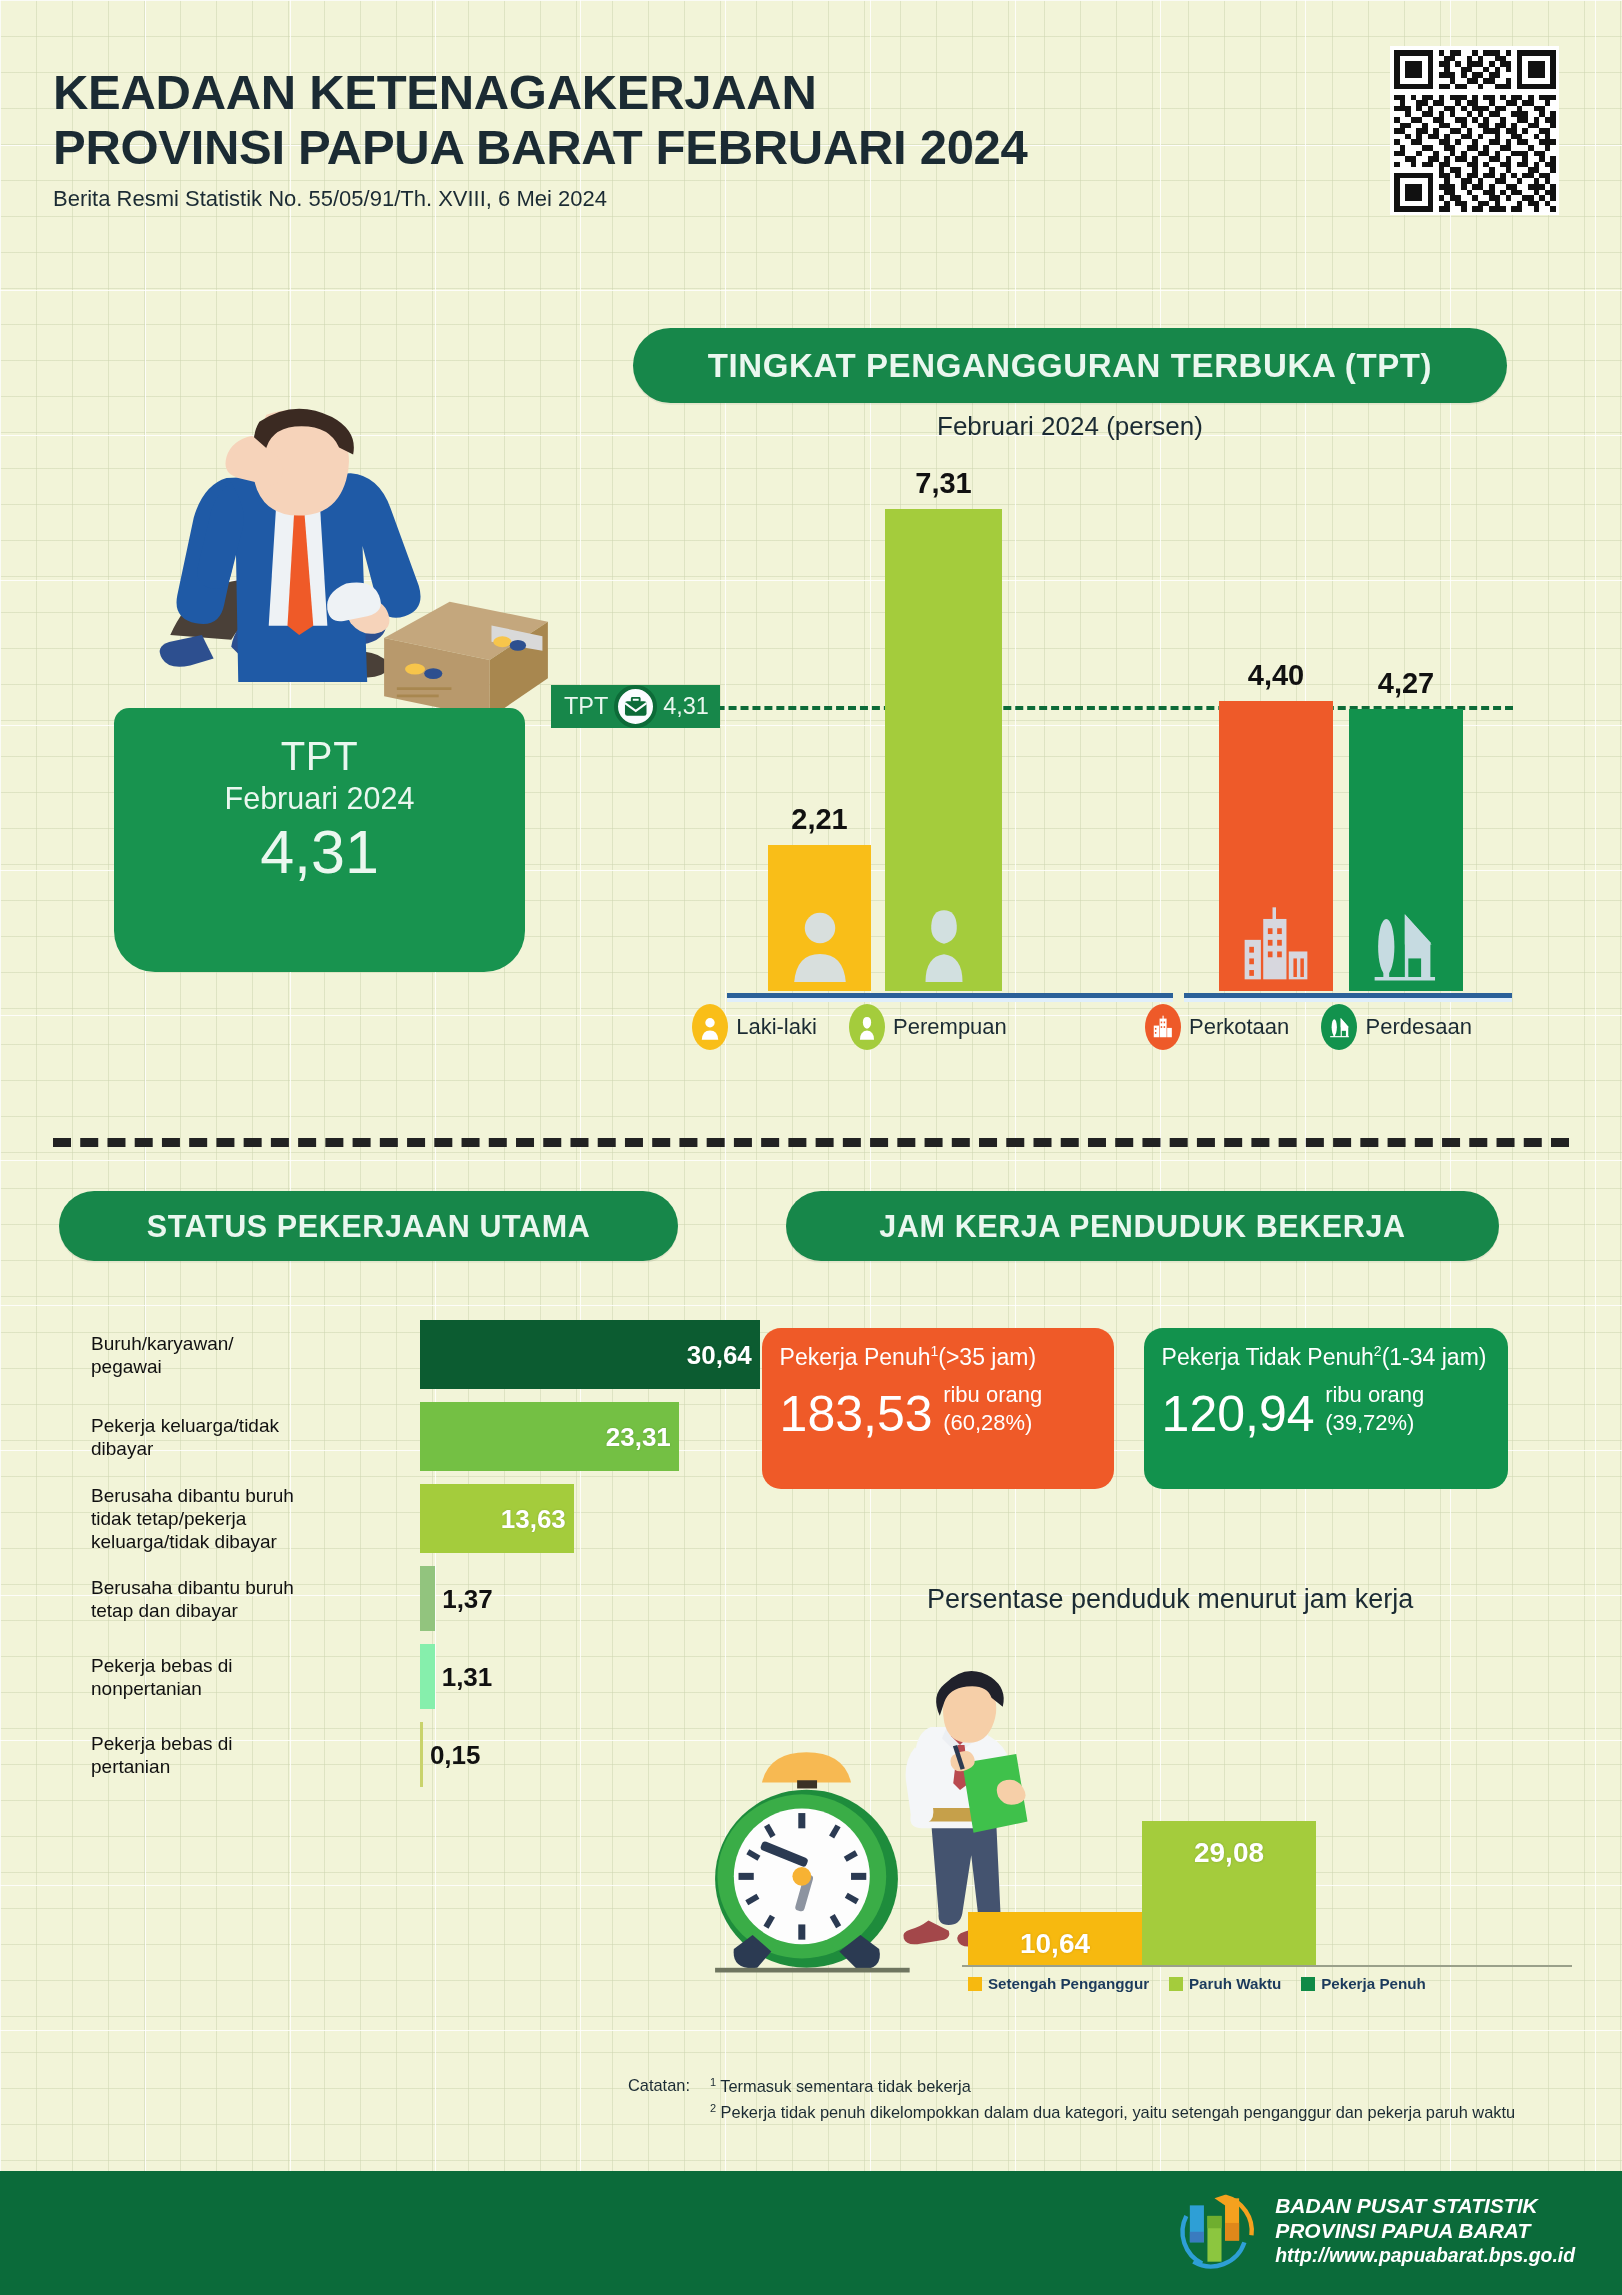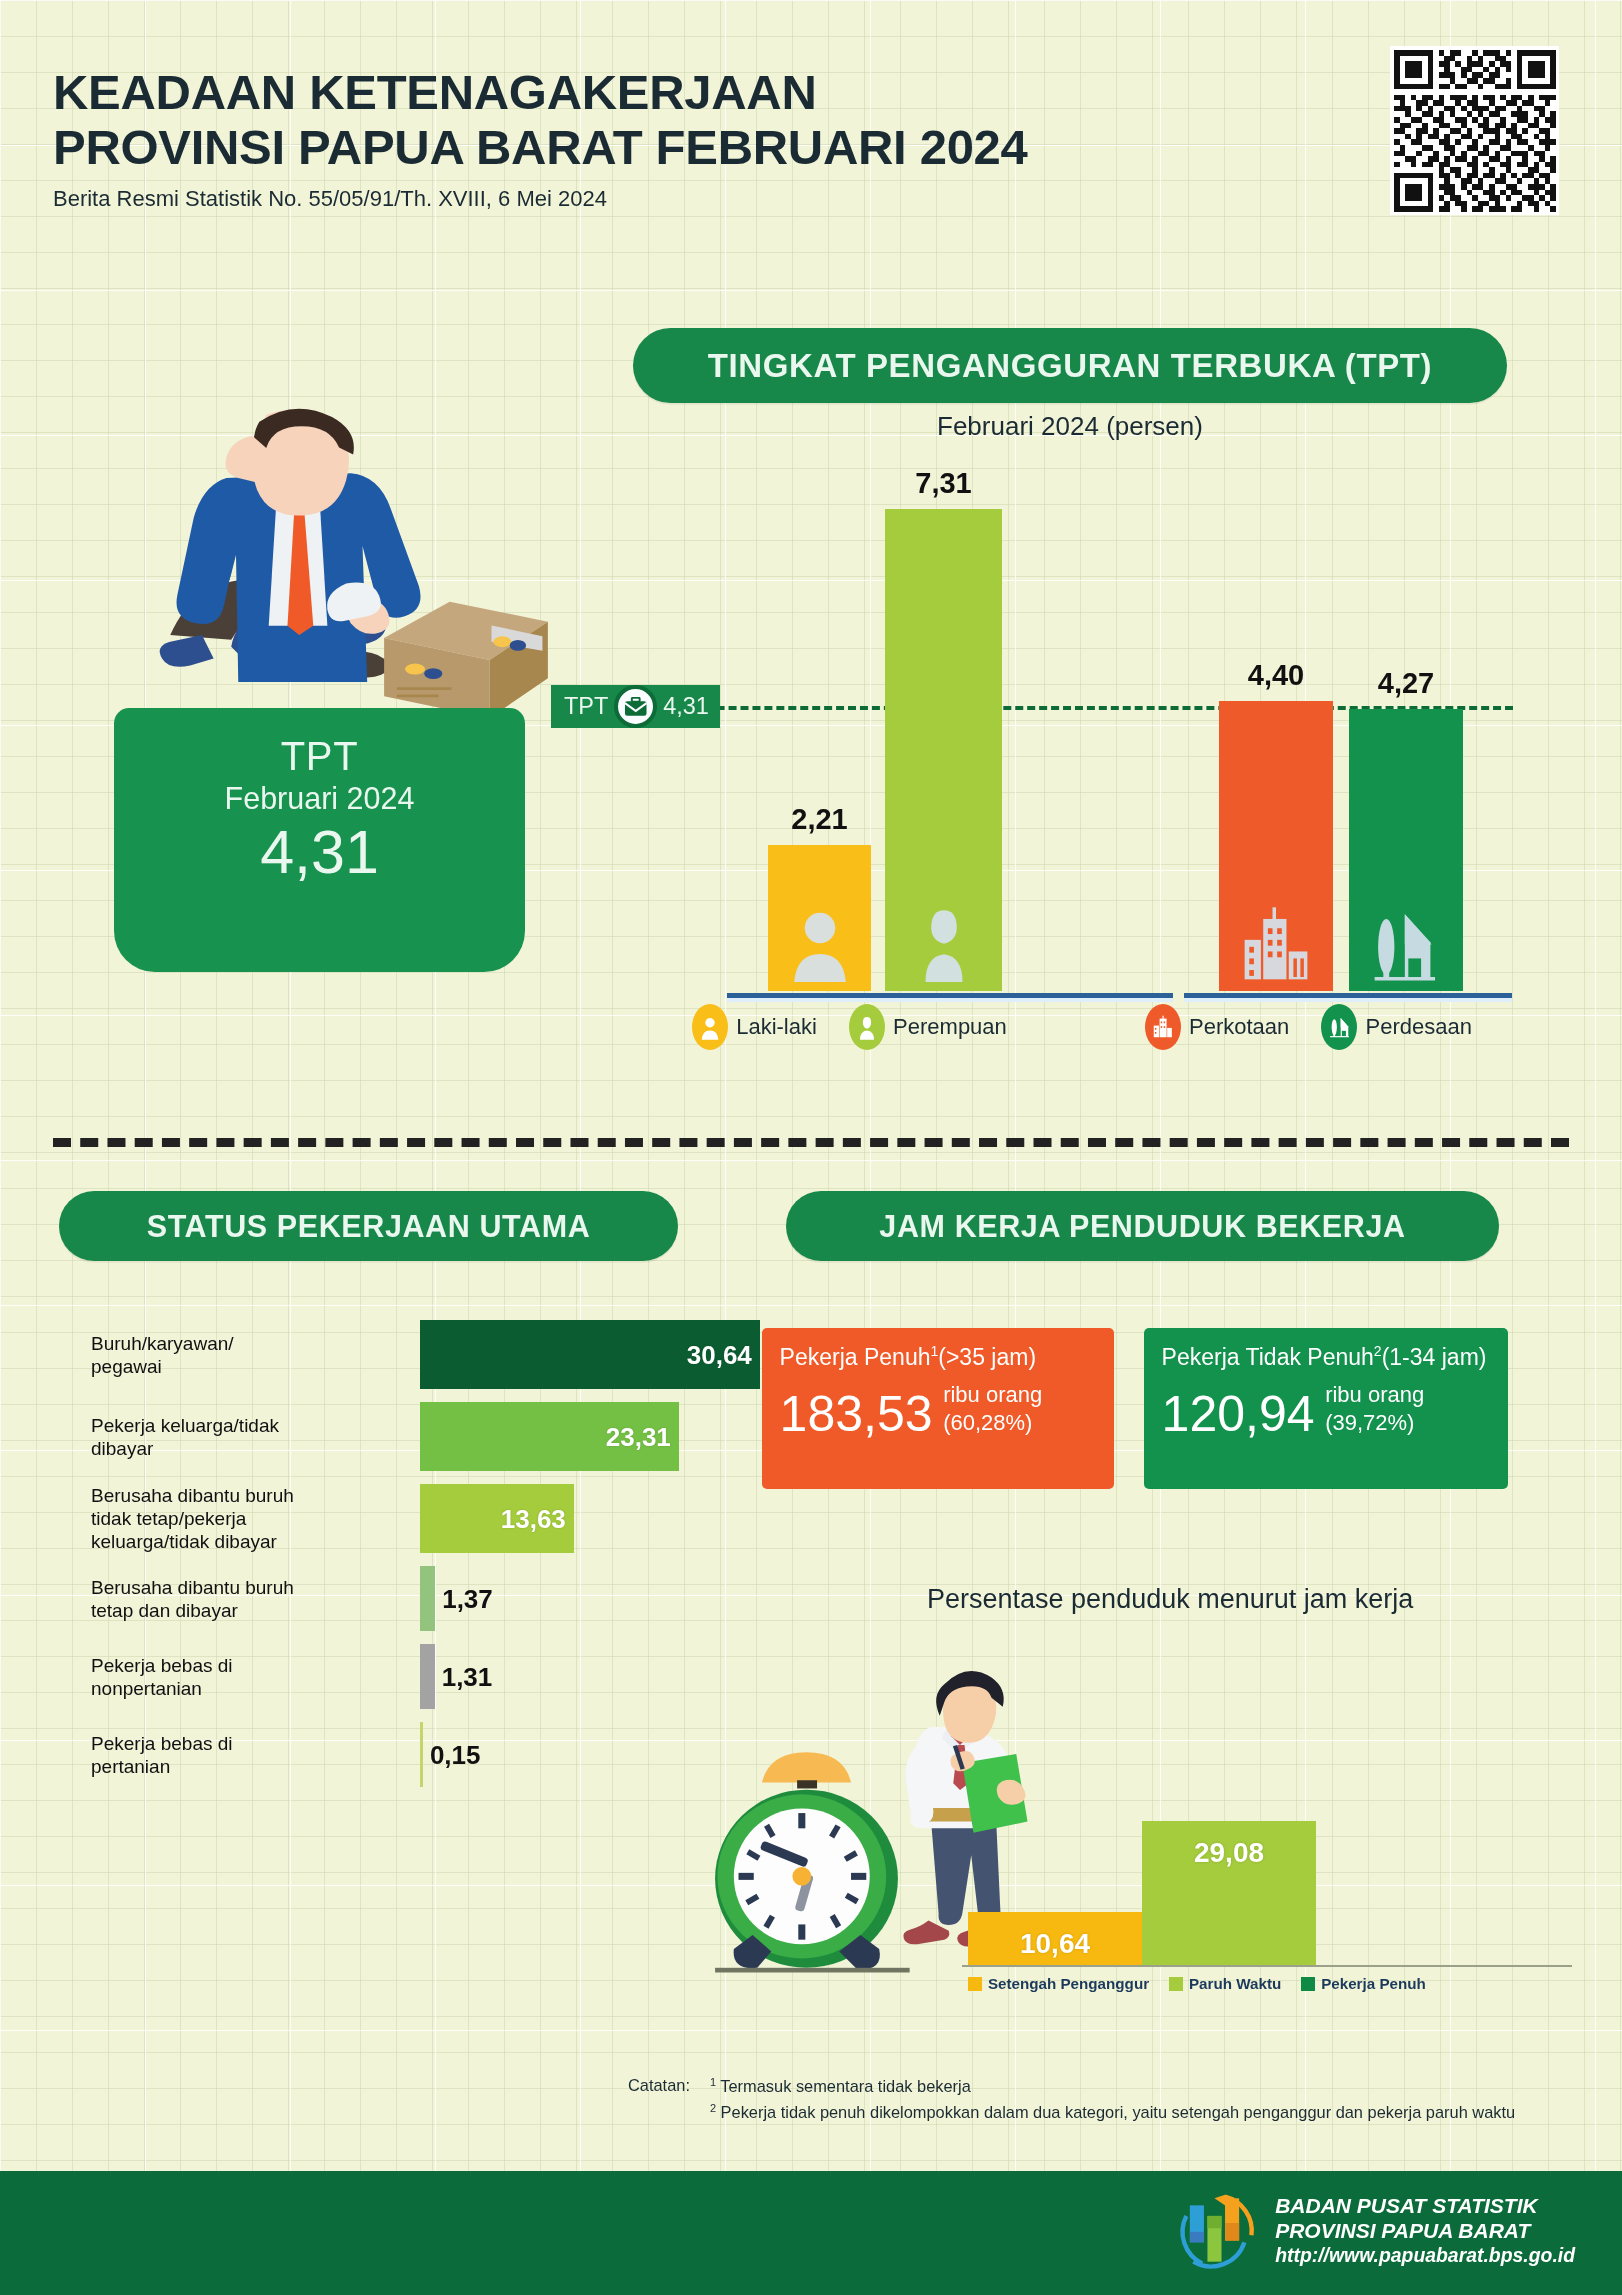--- a/index.html
+++ b/index.html
@@ -143,21 +143,21 @@
   .sbar .sval {
     position: absolute; right: 8.2px; top: 50%; transform: translateY(-50%);
     font-size: 26px; font-weight: 700; color: #fff; text-shadow: 0 0 2.3px rgba(0,0,0,.15);
   }
   .sbar.tiny .sval {
     right: auto; left: calc(100% + 7px); color: #111; text-shadow: none;
   }
 
   
   .jcard {
-    position: absolute; border-radius: 5px; color: #fff;
+    position: absolute; border-radius: 19px; color: #fff;
     padding: 15.2px 17.6px 0 17.6px;
   }
   #jcard-penuh { left: 762px; top: 1328px; width: 352px; height: 161px; background: #ef5a28; }
   #jcard-tidak { left: 1144px; top: 1328px; width: 364px; height: 161px; background: #12924d; }
   .jcard .jtitle { font-size: 23px; white-space: nowrap; }
   .jcard .jtitle sup { font-size: 14px; }
   .jcard .jrow { display: flex; align-items: flex-end; gap: 10.6px; margin-top: 10.6px; }
   .jcard .jnum { font-size: 50px; line-height: .95; }
   .jcard .junit { font-size: 22px; line-height: 1.25; padding-bottom: 2.3px; }
 
@@ -668,21 +668,21 @@
       <div class="sbarwrap" style="width:15.2px;">
         <div class="sbar tiny" style="width:100%; background:#92c47e;">
           <span class="sval">1,37</span>
         </div>
       </div>
     </div>
 
     <div class="srow" style="height:65px;">
       <div class="slabel">Pekerja bebas di<br>nonpertanian</div>
       <div class="sbarwrap" style="width:14.7px;">
-        <div class="sbar tiny" style="width:100%; background:#a3a3a3;">
+        <div class="sbar tiny" style="width:100%; background:#86efac;">
           <span class="sval">1,31</span>
         </div>
       </div>
     </div>
 
     <div class="srow" style="height:65px;">
       <div class="slabel">Pekerja bebas di<br>pertanian</div>
       <div class="sbarwrap" style="width:2.9px;">
         <div class="sbar tiny" style="width:100%; background:#c9d36b;">
           <span class="sval">0,15</span>

